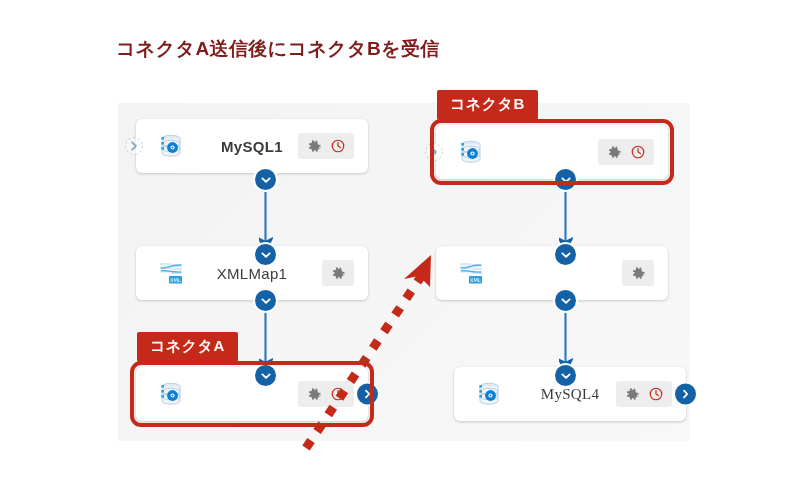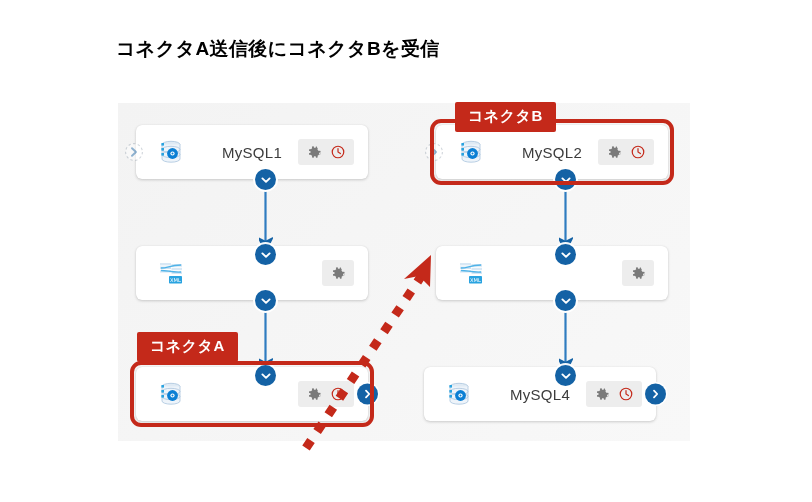--- a/index.html
+++ b/index.html
@@ -15,21 +15,21 @@
     overflow: hidden;
   }
 
   
   #page-title {
     position: absolute;
     left: 116px;
     top: 36px;
     font-size: 19px;
     font-weight: bold;
-    color: #000000;
+    color: #7f1d1d;
     letter-spacing: 0.4px;
     white-space: nowrap;
   }
 
   
   #canvas-panel {
     position: absolute;
     left: 118px;
     top: 103px;
     width: 572px;
@@ -225,21 +225,21 @@
         <circle cx="10" cy="10" r="8.4" fill="#ffffff" stroke="#9aa6b2" stroke-width="1.1" stroke-dasharray="2.4 2.4"></circle>
         <path d="M8 6.2 L12 10 L8 13.8" fill="none" stroke="#1462a5" stroke-width="1.9" stroke-linecap="round" stroke-linejoin="round"></path>
       </symbol>
 
       <marker id="mk-blue" markerWidth="9" markerHeight="9" refX="4.5" refY="4.5" orient="auto">
         <path d="M0.6 0.6 L8.4 4.5 L0.6 8.4 L2.6 4.5 Z" fill="#1462a5"></path>
       </marker>
     </defs>
   </svg>
 
-  <div class="node" style="left:18px; top:22px;">
+  <div class="node" style="left:18px; top:16px;font-weight:bold;">
     <span class="in-handle">
       <svg width="20" height="20">
           <use href="#sym-in-handle"></use>
         </svg>
     </span>
     <span class="node-icon">
       <svg width="26" height="26">
           <use href="#sym-database"></use>
         </svg>
     </span>
@@ -273,20 +273,21 @@
         <use href="#sym-chevron-down"></use>
       </svg>
   </div>
 
   <div class="node" style="left:18px; top:143px;">
     <span class="node-icon">
       <svg width="26" height="26">
           <use href="#sym-xmlmap"></use>
         </svg>
     </span>
+    <span class="node-label">XMLMap1</span>
     <span class="node-actions">
       <span class="act">
         <svg width="17" height="17">
             <use href="#sym-gear"></use>
           </svg>
       </span>
     </span>
   </div>
 
   <div class="chev" style="left:137px; top:187px;">
@@ -337,37 +338,36 @@
     <span class="in-handle">
       <svg width="20" height="20">
           <use href="#sym-in-handle"></use>
         </svg>
     </span>
     <span class="node-icon">
       <svg width="26" height="26">
           <use href="#sym-database"></use>
         </svg>
     </span>
-    <span class="node-label">MySQL2</span>
     <span class="node-actions">
       <span class="act">
         <svg width="17" height="17">
             <use href="#sym-gear"></use>
           </svg>
       </span>
       <span class="act">
         <svg width="16" height="16">
             <use href="#sym-clock"></use>
           </svg>
       </span>
     </span>
   </div>
 
   <div class="hl-frame" style="left:312px; top:16px; width:244px; height:66px;"></div>
-  <div class="hl-tab" style="left:337px; top:-13px;margin-top:12px;">コネクタB</div>
+  <div class="hl-tab" style="left:319px; top:-13px;">コネクタB</div>
 
   <div class="chev" style="left:437px; top:66px;">
     <svg width="16" height="16">
         <use href="#sym-chevron-down"></use>
       </svg>
   </div>
 
   <svg class="conn" style="left:441px; top:88px;" width="14" height="62">
     <line x1="6.5" y1="0" x2="6.5" y2="54" stroke="#2f7cc0" stroke-width="2.2" marker-end="url(#mk-blue)"></line>
   </svg>
@@ -402,21 +402,21 @@
   <svg class="conn" style="left:441px; top:209px;" width="14" height="62">
     <line x1="6.5" y1="0" x2="6.5" y2="54" stroke="#2f7cc0" stroke-width="2.2" marker-end="url(#mk-blue)"></line>
   </svg>
 
   <div class="chev" style="left:437px; top:262px;">
     <svg width="16" height="16">
         <use href="#sym-chevron-down"></use>
       </svg>
   </div>
 
-  <div class="node" style="left:306px; top:264px;">
+  <div class="node" style="left:336px; top:264px;font-family:Liberation Serif, serif;">
     <span class="node-icon">
       <svg width="26" height="26">
           <use href="#sym-database"></use>
         </svg>
     </span>
     <span class="node-label">MySQL4</span>
     <span class="node-actions">
       <span class="act">
         <svg width="17" height="17">
             <use href="#sym-gear"></use>

